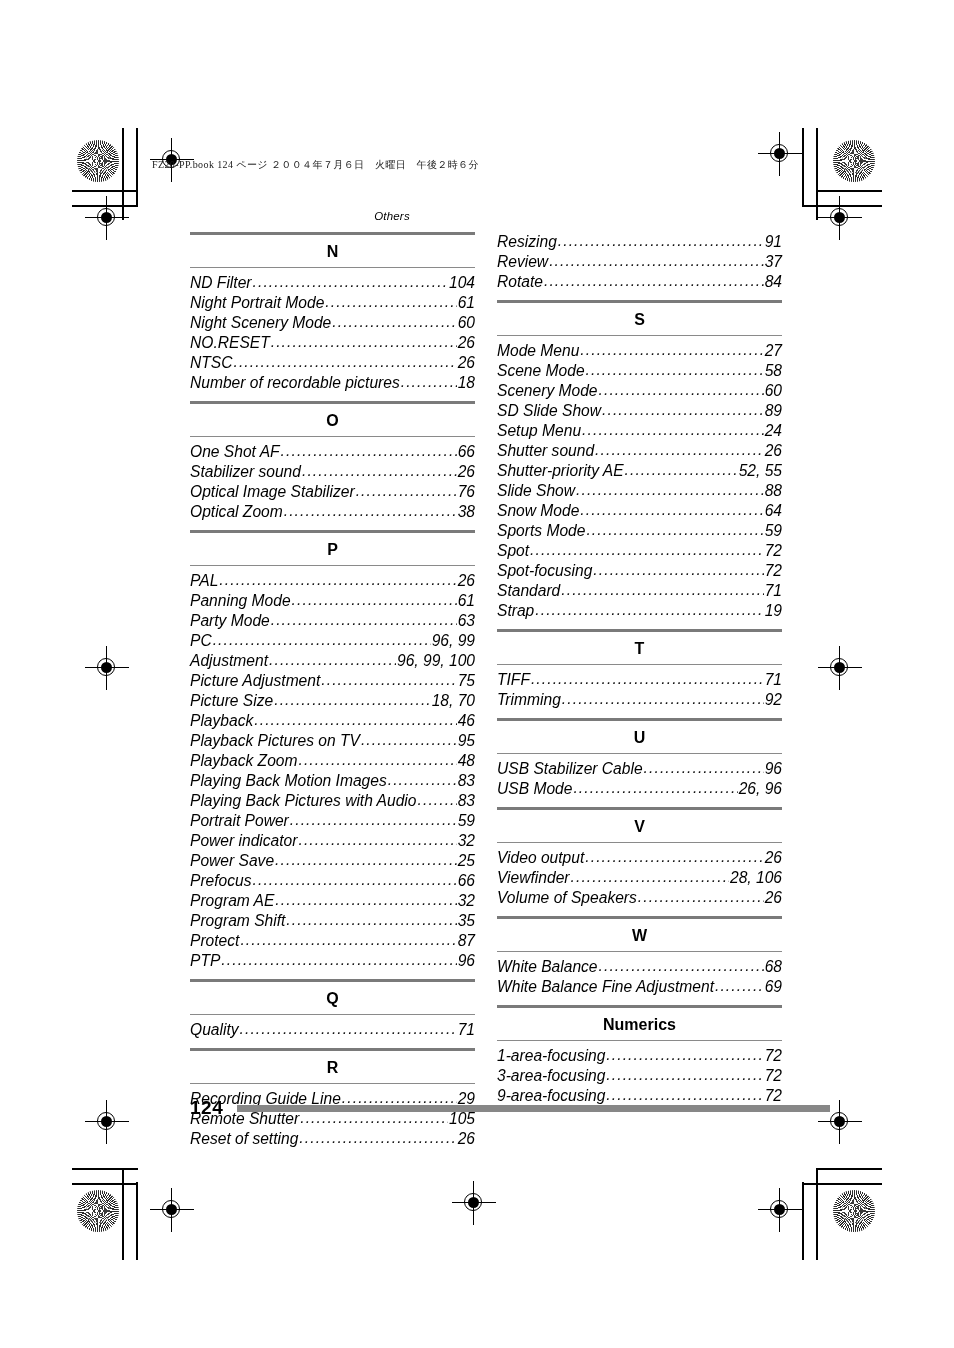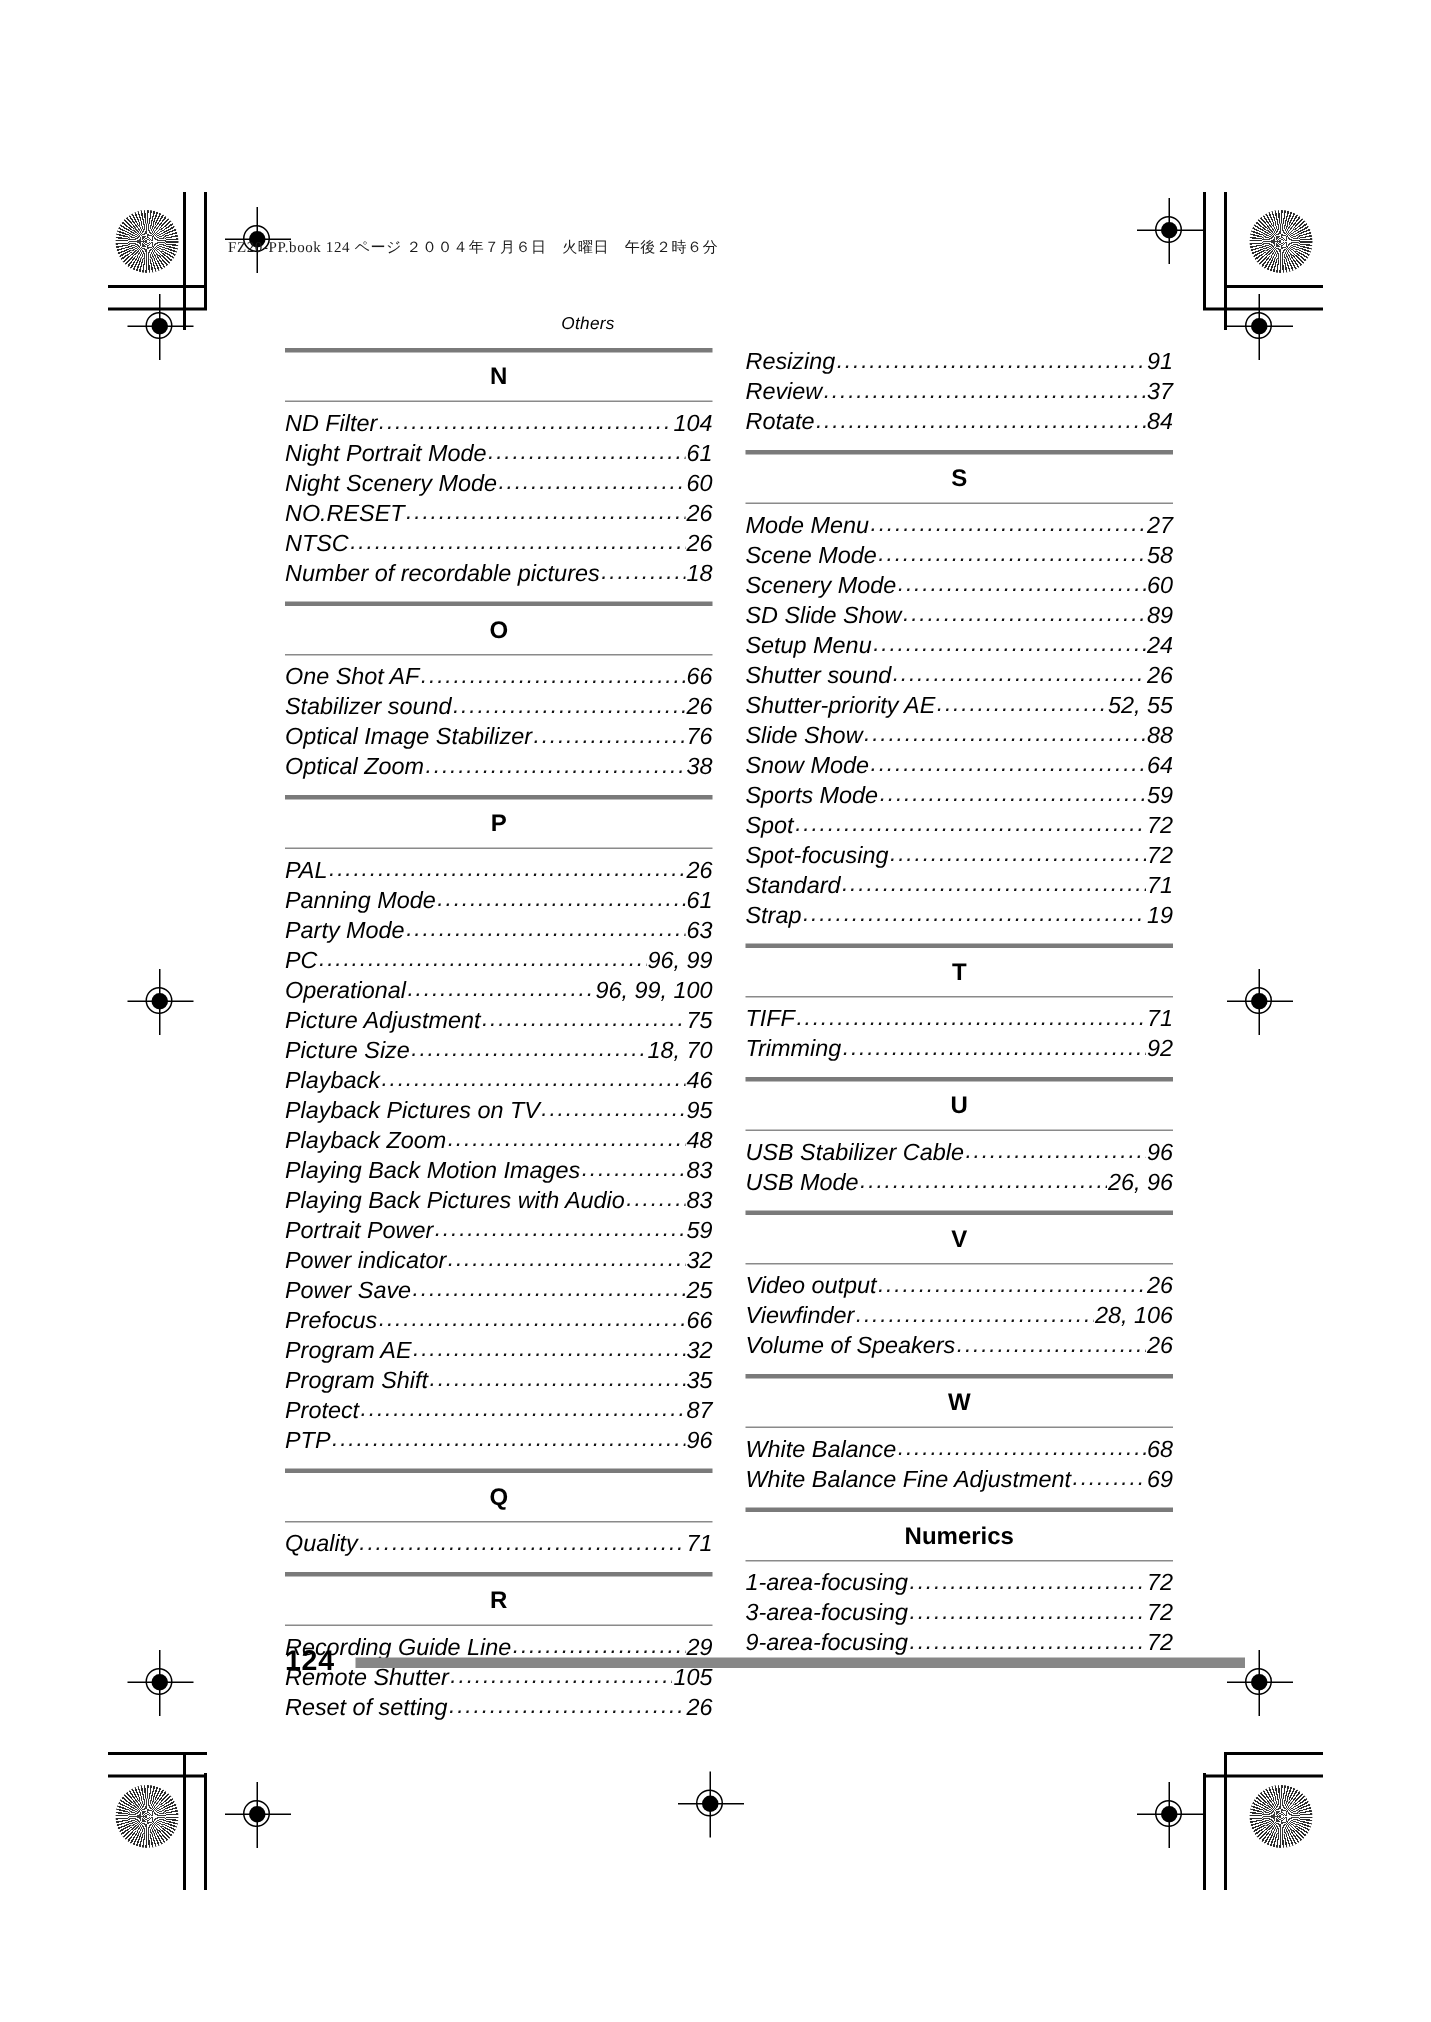--- a/index.html
+++ b/index.html
@@ -371,21 +371,21 @@
               <span class="term">Party Mode</span>
               <span class="leader">..........................................................................................</span>
               <span class="pages">63</span>
             </li>
             <li class="entry">
               <span class="term">PC</span>
               <span class="leader">..........................................................................................</span>
               <span class="pages">96, 99</span>
             </li>
             <li class="entry">
-              <span class="term">Operational</span>
+              <span class="term">Adjustment</span>
               <span class="leader">..........................................................................................</span>
               <span class="pages">96, 99, 100</span>
             </li>
             <li class="entry">
               <span class="term">Picture Adjustment</span>
               <span class="leader">..........................................................................................</span>
               <span class="pages">75</span>
             </li>
             <li class="entry">
               <span class="term">Picture Size</span>

